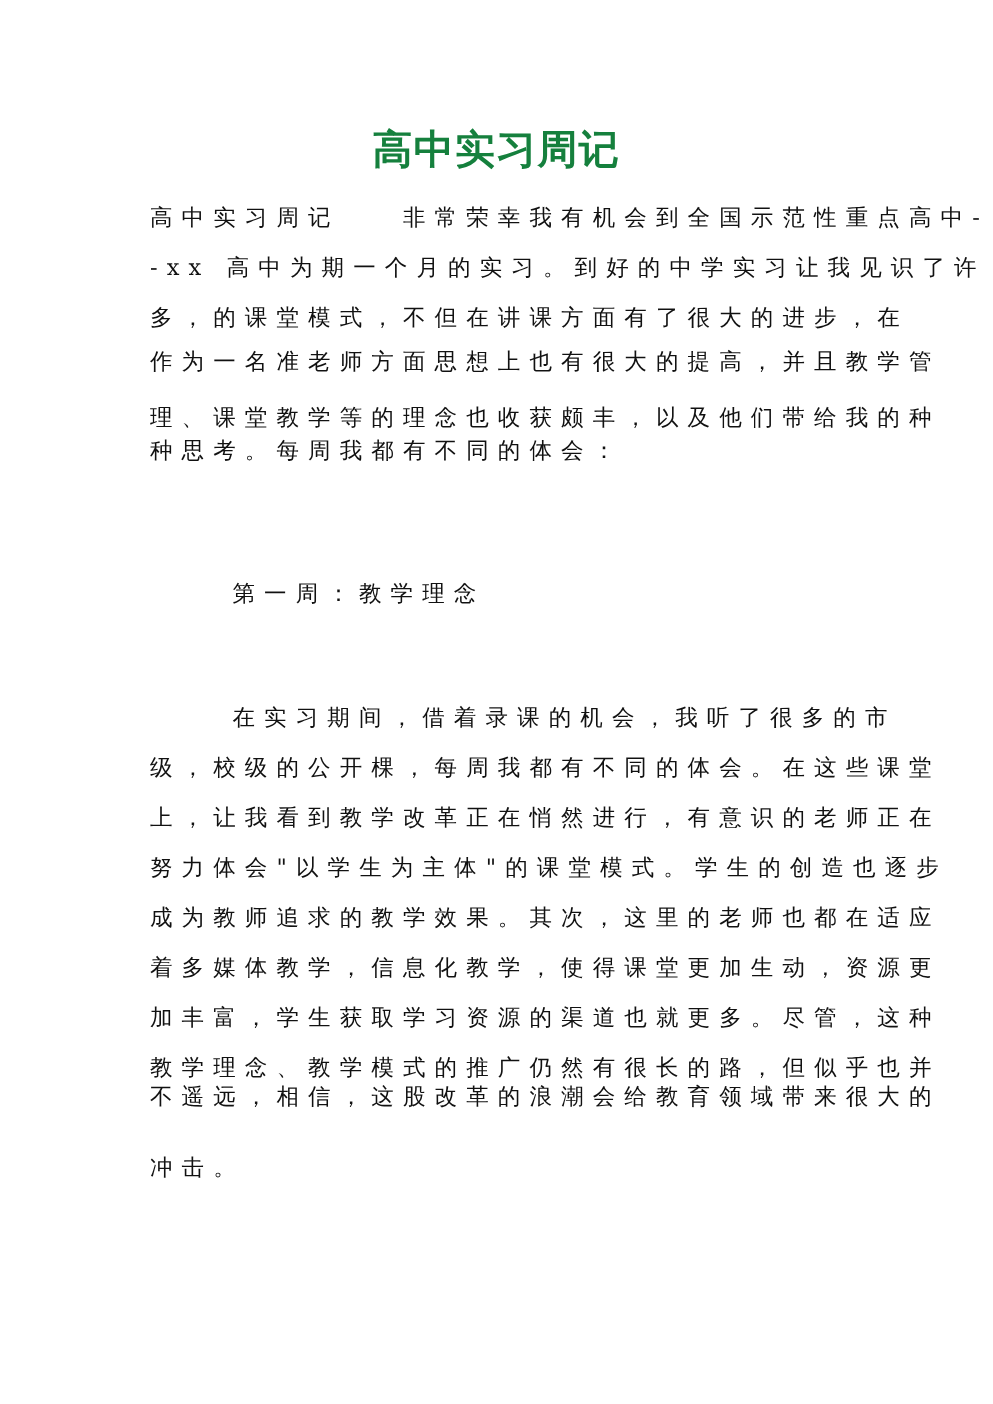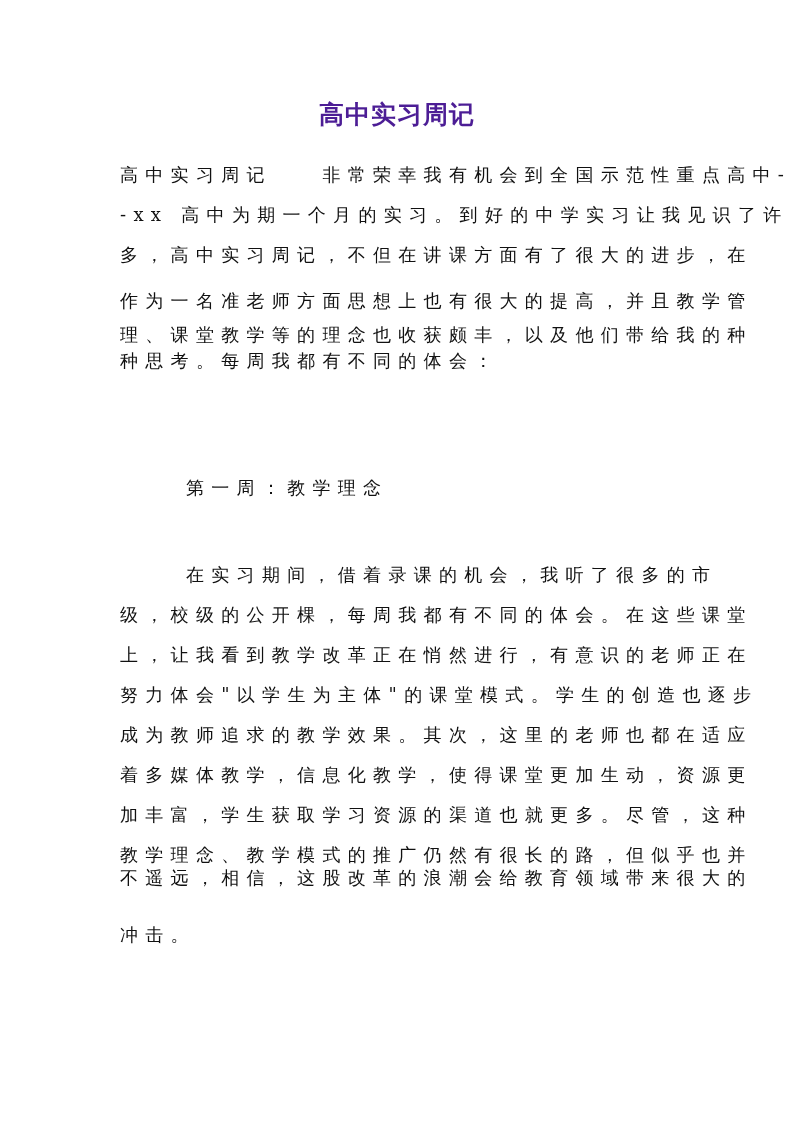--- a/index.html
+++ b/index.html
@@ -1,39 +1,39 @@
 <!DOCTYPE html>
 <html><head>
 <meta charset="utf-8">
 <style>
   html, body { margin: 0; padding: 0; background: #ffffff; }
   body { width: 794px; height: 1123px; position: relative; overflow: hidden;
          font-family: "DejaVu Serif", "Liberation Serif", serif; color: #111111; }
   .title { position: absolute; left: 0; width: 794px; top: 98px; text-align: center;
-           font-size: 25px; font-weight: bold; letter-spacing: 1px; color: #4c1d95; }
+           font-size: 32px; font-weight: bold; letter-spacing: 1px; color: #15803d; }
   .line { position: absolute; left: 120px; white-space: nowrap; font-size: 18px;
           letter-spacing: 7.3px; line-height: 24px; color: #111; }
   .indent { left: 186px; }
 </style>
 </head>
 <body>
 
 <div>
   <div class="title">高中实习周记</div>
 
   <div>
     <div class="line" style="top:163px">高中实习周记　　非常荣幸我有机会到全国示范性重点高中-</div>
     <div class="line" style="top:203px">-xx 高中为期一个月的实习。到好的中学实习让我见识了许</div>
-    <div class="line" style="top:243px">多，高中实习周记，不但在讲课方面有了很大的进步，在</div>
-    <div class="line" style="top:289px">作为一名准老师方面思想上也有很大的提高，并且教学管</div>
+    <div class="line" style="top:243px">多，的课堂模式，不但在讲课方面有了很大的进步，在</div>
+    <div class="line" style="top:278px">作为一名准老师方面思想上也有很大的提高，并且教学管</div>
     <div class="line" style="top:323px">理、课堂教学等的理念也收获颇丰，以及他们带给我的种</div>
     <div class="line" style="top:349px">种思考。每周我都有不同的体会：</div>
   </div>
 
-  <div class="line indent" style="top:476px">第一周：教学理念</div>
+  <div class="line indent" style="top:464px">第一周：教学理念</div>
 
   <div>
     <div class="line indent" style="top:563px">在实习期间，借着录课的机会，我听了很多的市</div>
     <div class="line" style="top:603px">级，校级的公开棵，每周我都有不同的体会。在这些课堂</div>
     <div class="line" style="top:643px">上，让我看到教学改革正在悄然进行，有意识的老师正在</div>
     <div class="line" style="top:683px">努力体会"以学生为主体"的课堂模式。学生的创造也逐步</div>
     <div class="line" style="top:723px">成为教师追求的教学效果。其次，这里的老师也都在适应</div>
     <div class="line" style="top:763px">着多媒体教学，信息化教学，使得课堂更加生动，资源更</div>
     <div class="line" style="top:803px">加丰富，学生获取学习资源的渠道也就更多。尽管，这种</div>
     <div class="line" style="top:843px">教学理念、教学模式的推广仍然有很长的路，但似乎也并</div>

